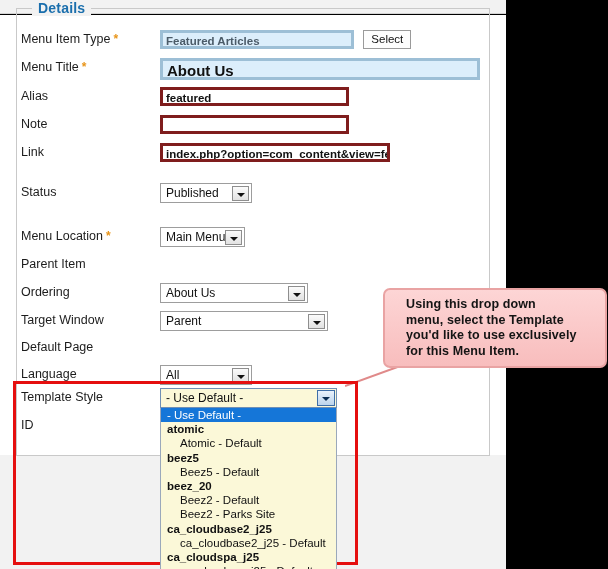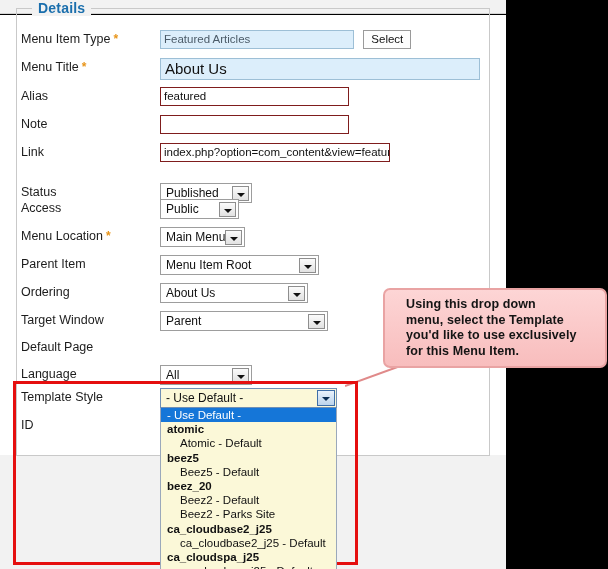--- a/index.html
+++ b/index.html
@@ -47,24 +47,24 @@
   .label {
     position:absolute; left:21px; top:2px;
     font-size:12.5px; color:#1c1c1c; white-space:nowrap;
   }
   .req { color:#e8951b; font-size:12px; font-weight:bold; margin-left:3px; }
 
   
   .ctl { position:absolute; left:160px; top:0; }
 
   .txt {
-    height:19px; border:1px solid #7f1d1d; background:#fff;
+    height:19px; border:3px solid #7f1d1d; background:#fff;
     font-family:"Liberation Sans", sans-serif; font-size:11.5px;
     color:#111; padding:0 3px; line-height:17px;
-    display:inline-block; white-space:nowrap; overflow:hidden;
+    display:inline-block; white-space:nowrap; overflow:hidden;font-weight:bold;
   }
   .txt.readonly { background:#dceefb; border-color:#9dbfd6; color:#4b5b68; }
   .txt.titlefld {
     background:#dceefb; border-color:#9dbfd6; color:#111;
     height:22px; line-height:20px; font-size:15px; padding:0 4px;
   }
 
   .btn {
     display:inline-block; height:19px; line-height:17px;
     border:1px solid #9a9a9a; background:#fdfdfd;
@@ -213,50 +213,35 @@
   <div class="row" style="top:171px;margin-top:12px;">
     <span class="label">Status</span>
     <span class="ctl">
       <span class="sel" style="width:92px;">
         <span>Published</span>
         <span class="arw"></span>
       </span>
     </span>
   </div>
 
-  <div class="row" style="top:199px;">
-    <span class="label">Access</span>
-    <span class="ctl">
-      <span class="sel" style="width:79px;">
-        <span>Public</span>
-        <span class="arw"></span>
-      </span>
-    </span>
-  </div>
 
   <div class="row" style="top:227px;">
     <span class="label">
       <span>Menu Location</span><span class="req">*</span>
     </span>
     <span class="ctl">
       <span class="sel" style="width:85px;">
         <span>Main Menu</span>
         <span class="arw"></span>
       </span>
     </span>
   </div>
 
   <div class="row" style="top:255px;">
     <span class="label">Parent Item</span>
-    <span class="ctl">
-      <span class="sel" style="width:159px;">
-        <span>Menu Item Root</span>
-        <span class="arw"></span>
-      </span>
-    </span>
   </div>
 
   <div class="row" style="top:283px;">
     <span class="label">Ordering</span>
     <span class="ctl">
       <span class="sel" style="width:148px;">
         <span>About Us</span>
         <span class="arw"></span>
       </span>
     </span>

